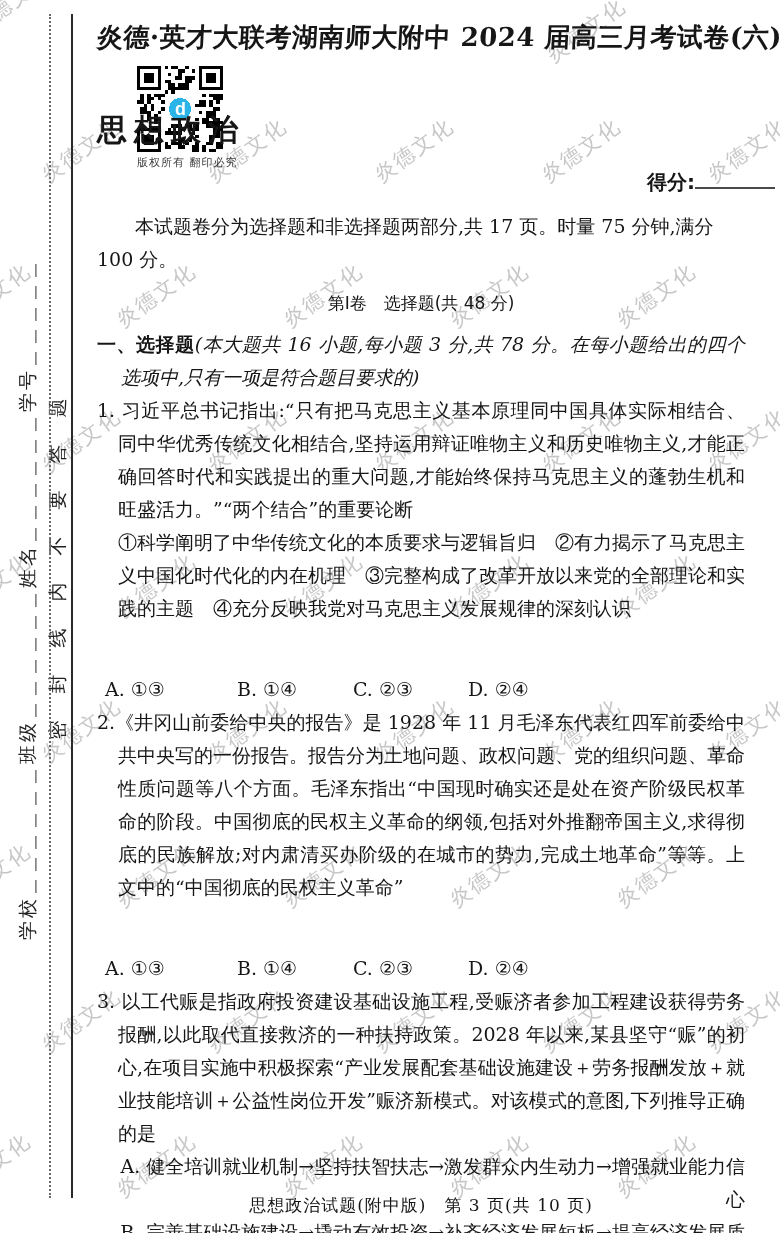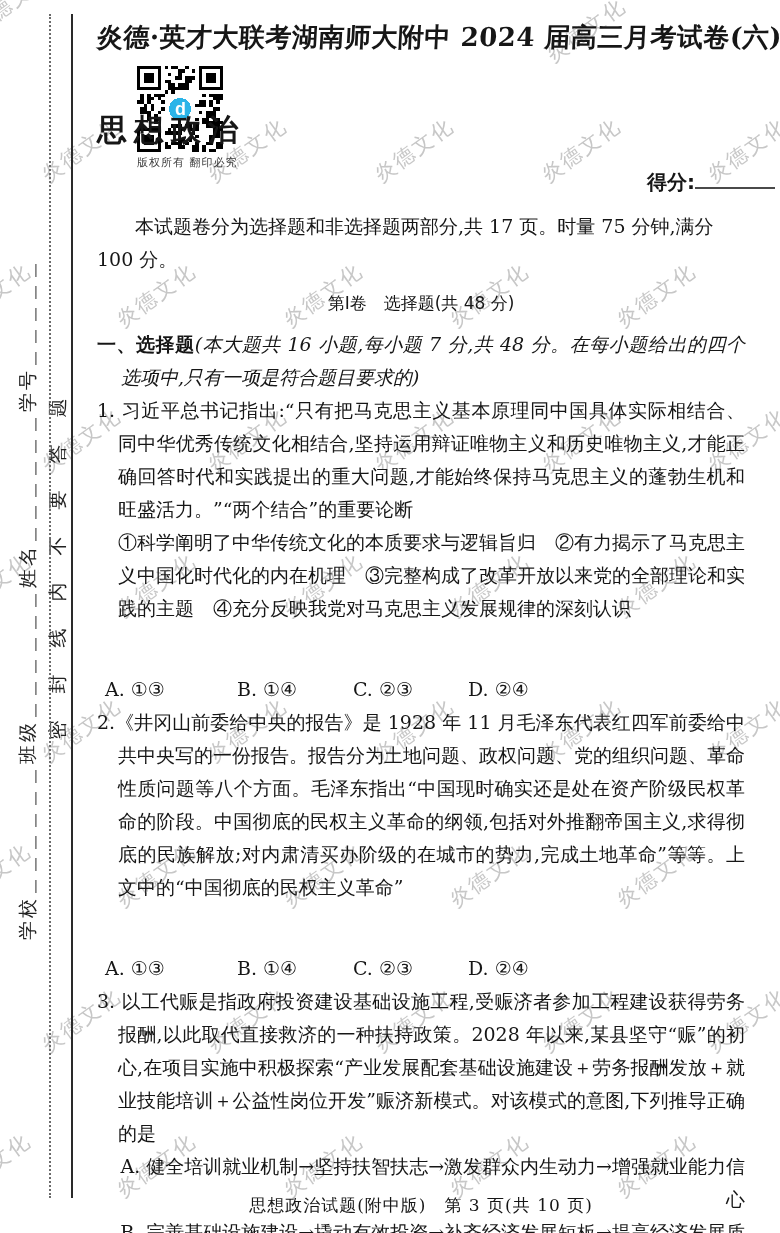--- a/index.html
+++ b/index.html
@@ -284,21 +284,21 @@
       <div class="score-line">
         <span>得分:</span><span class="score-underline"></span>
       </div>
     </div>
 
     <p class="intro">本试题卷分为选择题和非选择题两部分,共 17 页。时量 75 分钟,满分 100 分。</p>
 
     <div class="part-heading">第Ⅰ卷　选择题(共 48 分)</div>
 
     <div class="section-heading">
-      <b>一、选择题</b><span class="kai">(本大题共 16 小题,每小题 7 分,共 48 分。在每小题给出的四个选项中,只有一项是符合题目要求的)</span>
+      <b>一、选择题</b><span class="kai">(本大题共 16 小题,每小题 3 分,共 78 分。在每小题给出的四个选项中,只有一项是符合题目要求的)</span>
     </div>
 
     <div class="question">
       <p class="qstem"><span>1.</span> <span>习近平总书记指出:“只有把马克思主义基本原理同中国具体实际相结合、同中华优秀传统文化相结合,坚持运用辩证唯物主义和历史唯物主义,才能正确回答时代和实践提出的重大问题,才能始终保持马克思主义的蓬勃生机和旺盛活力。”“两个结合”的重要论断</span></p>
       <p class="qitems">①科学阐明了中华传统文化的本质要求与逻辑旨归　②有力揭示了马克思主义中国化时代化的内在机理　③完整构成了改革开放以来党的全部理论和实践的主题　④充分反映我党对马克思主义发展规律的深刻认识</p>
       <div class="opt-row">
         <span>A. ①③</span>
         <span>B. ①④</span>
         <span>C. ②③</span>
         <span>D. ②④</span>

